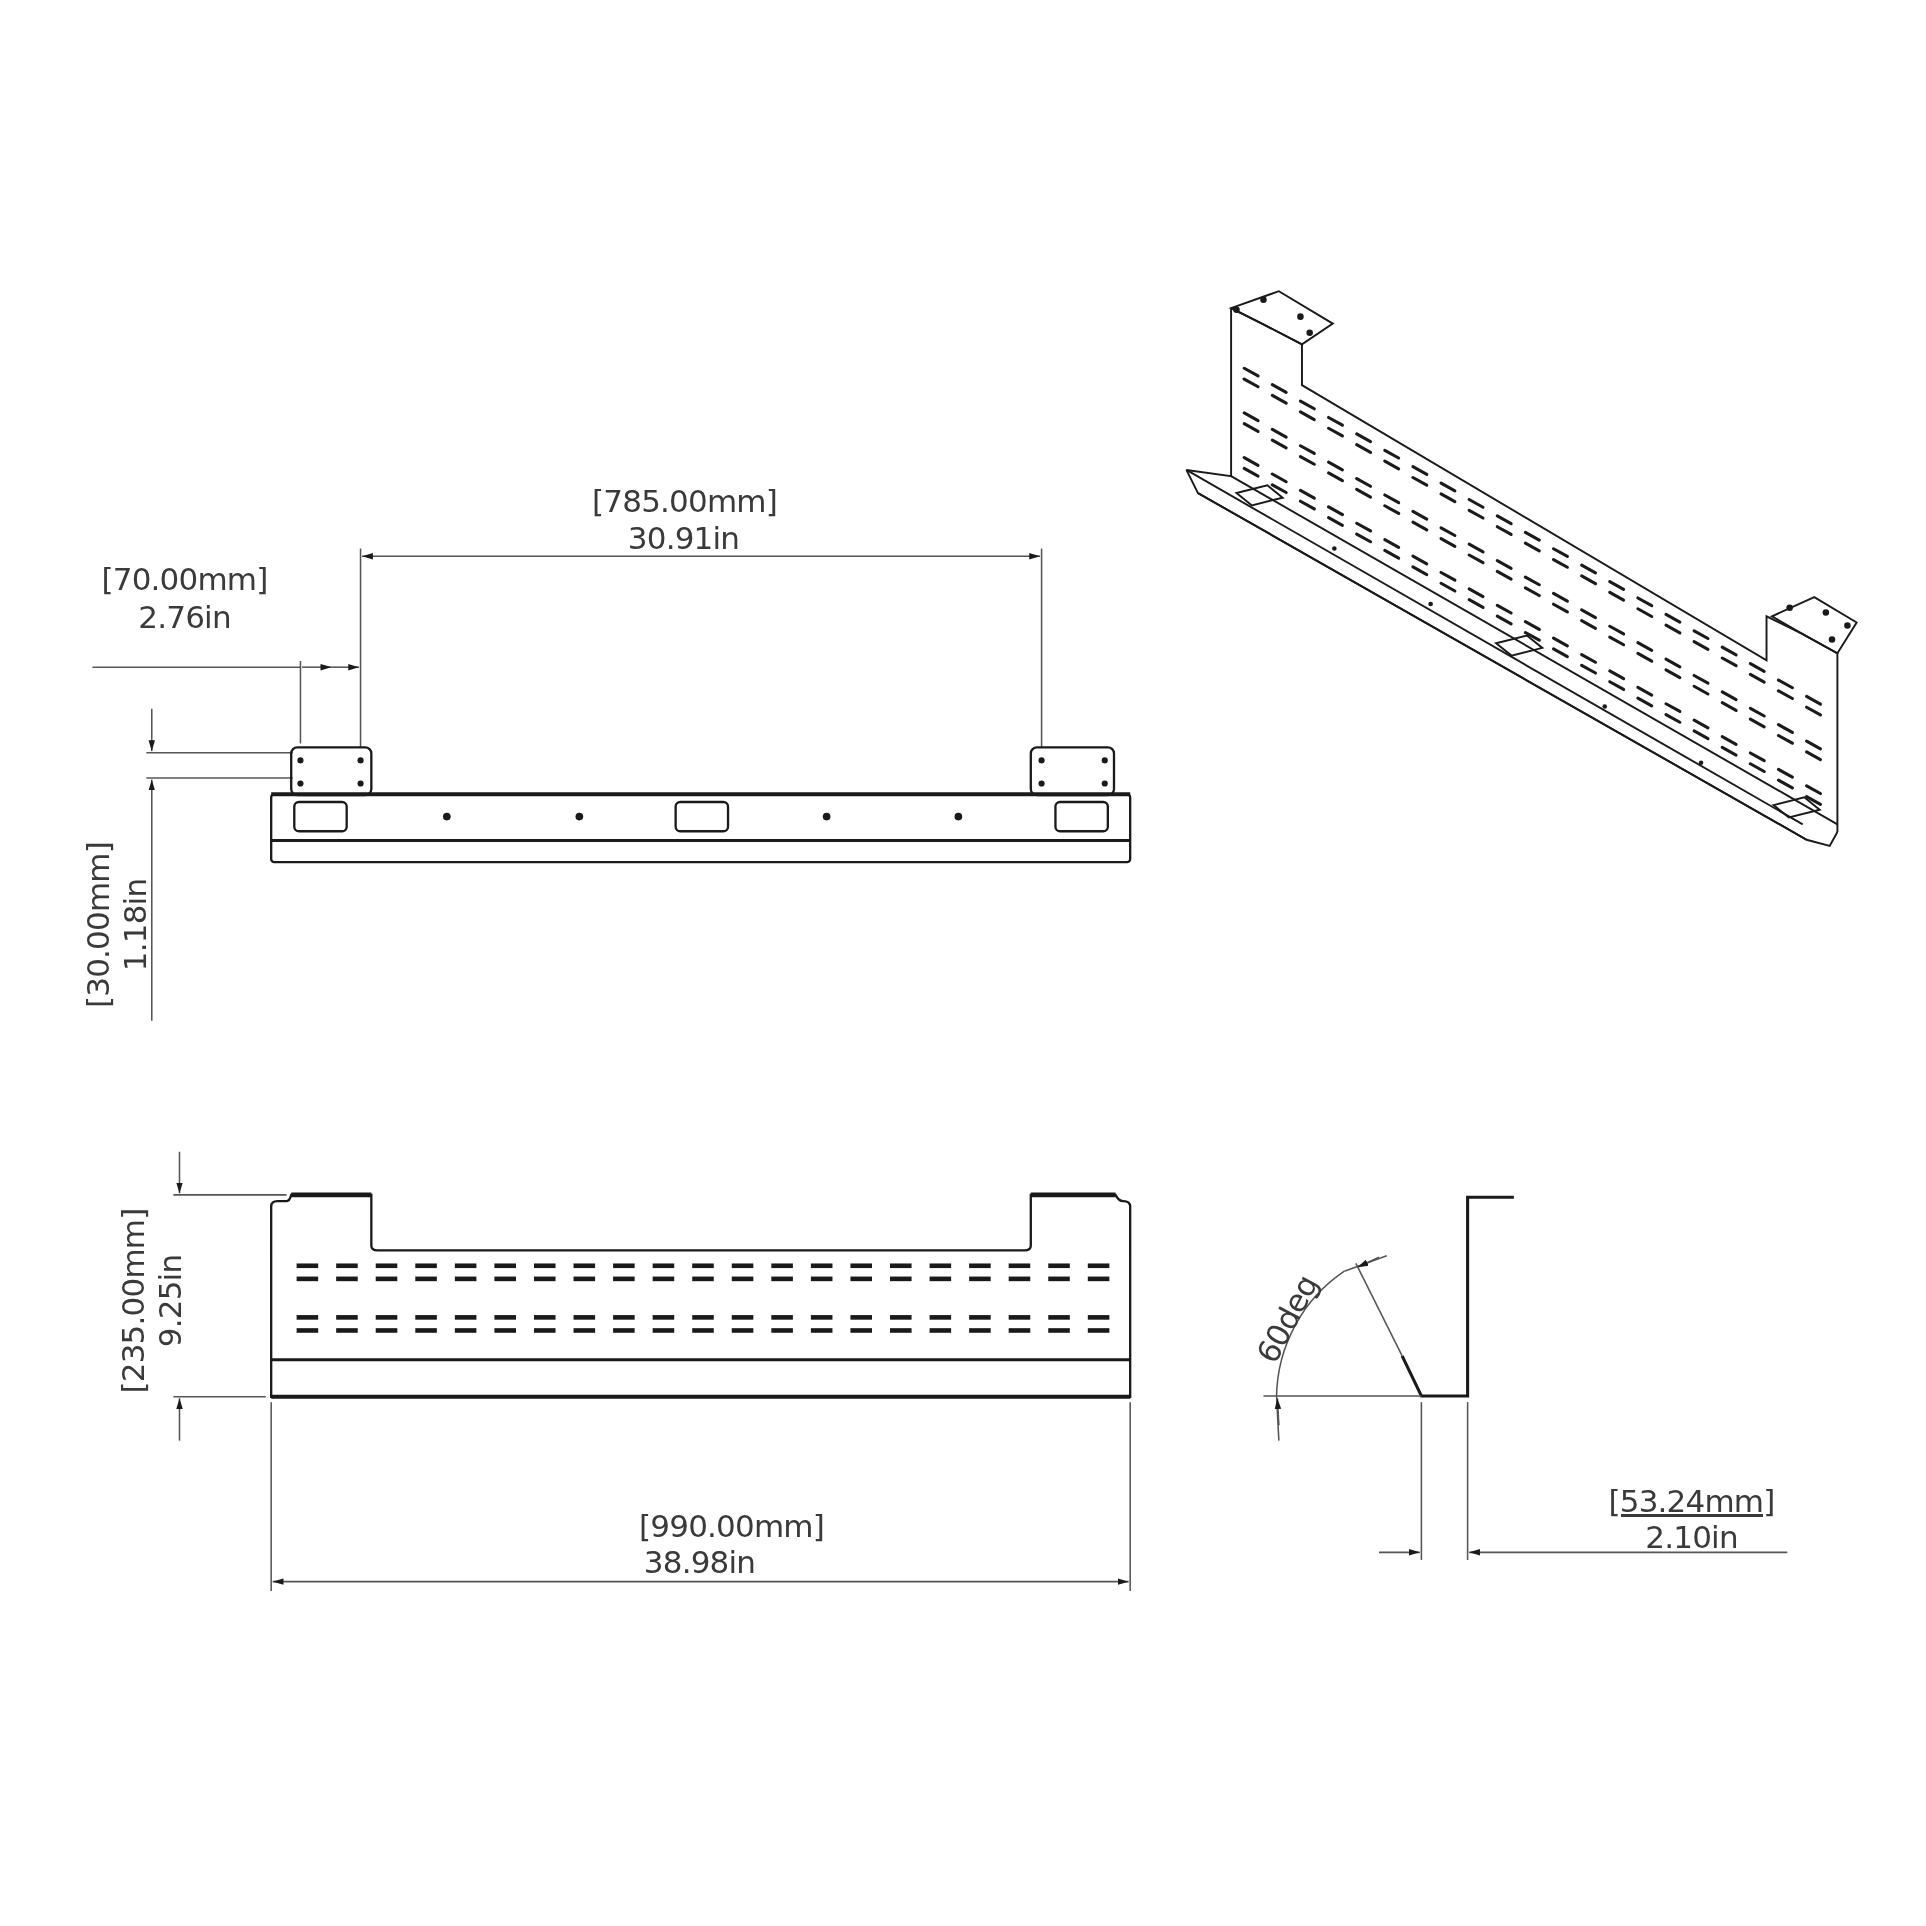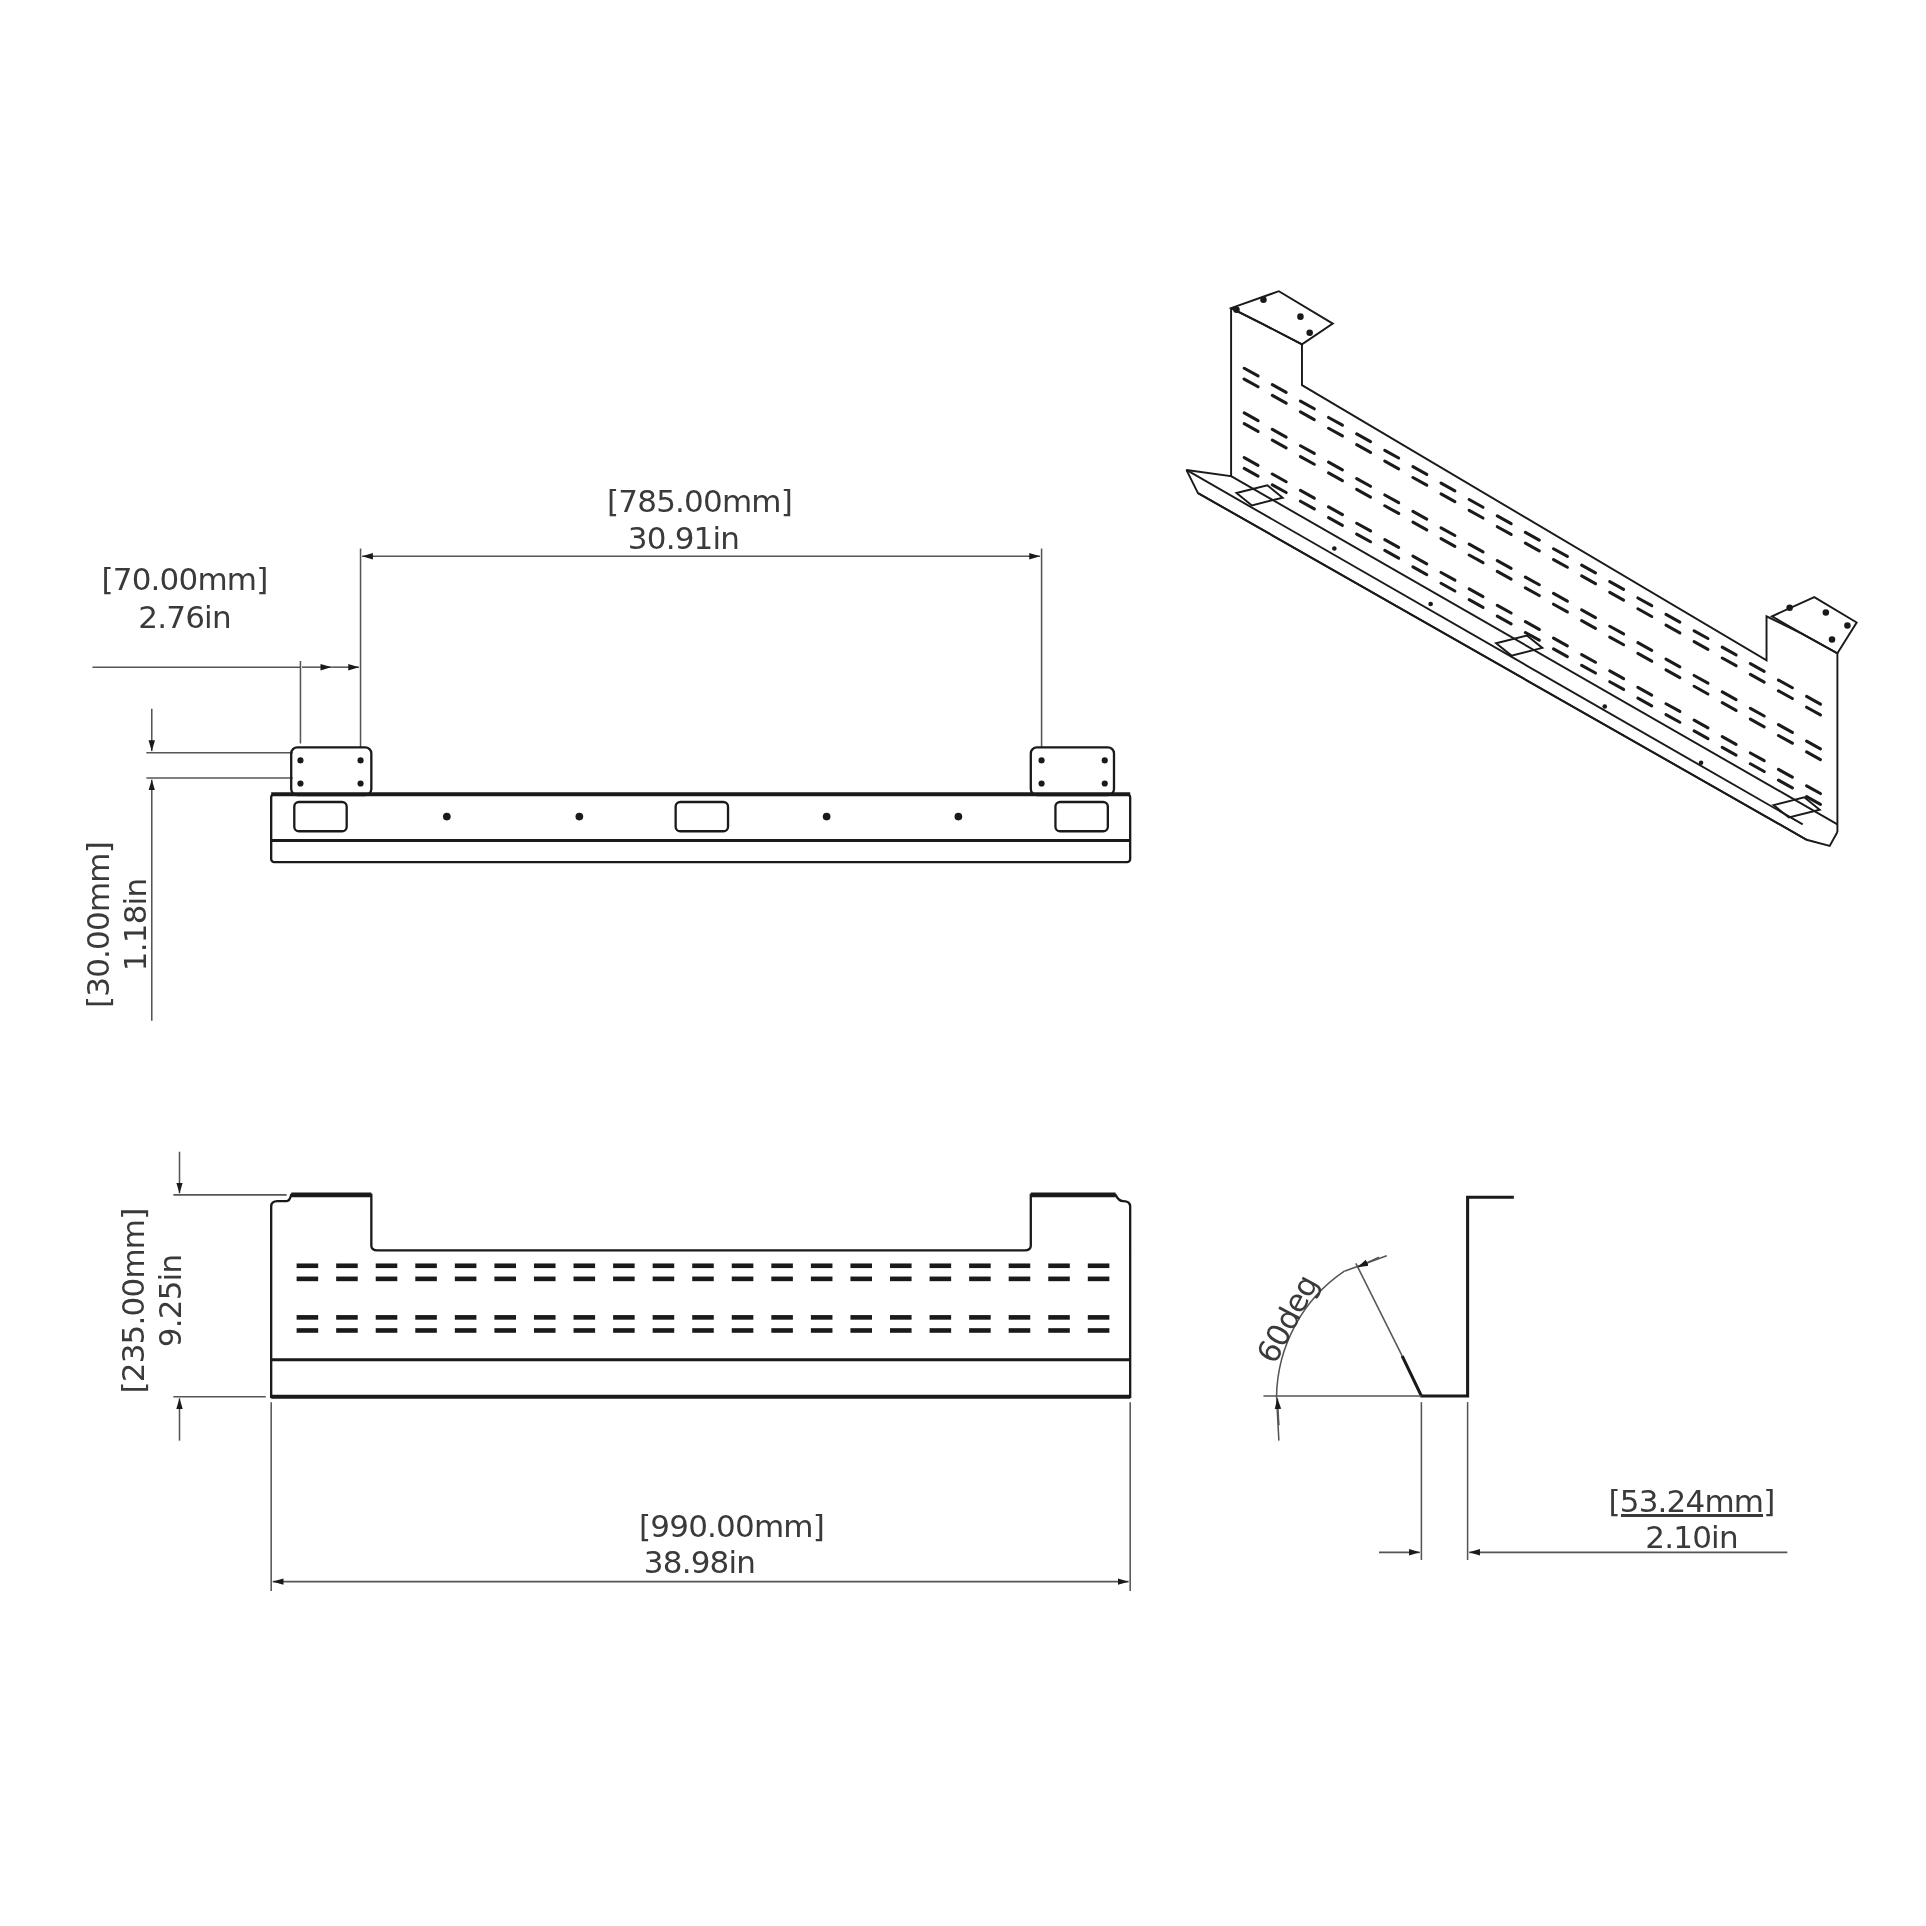--- a/index.html
+++ b/index.html
@@ -350,21 +350,21 @@
     </g>
     <g stroke="#555" stroke-width="2">
       <line x1="1845" y1="1820" x2="1845" y2="2025"></line>
       <line x1="1905" y1="1820" x2="1905" y2="2025"></line>
       <line x1="1790" y1="2015" x2="1843" y2="2015" marker-end="url(#arr)"></line>
       <line x1="2320" y1="2015" x2="1907" y2="2015" marker-end="url(#arr)"></line>
     </g>
   </g>
 </svg>
 
-<div class="lbl" style="left:607px;top:484px;width:185px;">[785.00mm]</div>
+<div class="lbl" style="left:592px;top:484px;width:185px;">[785.00mm]</div>
 <div class="lbl" style="left:591px;top:521px;width:185px;">30.91in</div>
 
 <div class="lbl" style="left:92px;top:562px;width:185px;">[70.00mm]</div>
 <div class="lbl" style="left:92px;top:600px;width:185px;">2.76in</div>
 
 <div class="lbl rot" style="left:4.6px;top:908px;width:185px;">[30.00mm]</div>
 <div class="lbl rot" style="left:42px;top:908px;width:185px;">1.18in</div>
 
 <div class="lbl rot" style="left:33px;top:1284px;width:200px;">[235.00mm]</div>
 <div class="lbl rot" style="left:70px;top:1284px;width:200px;">9.25in</div>

